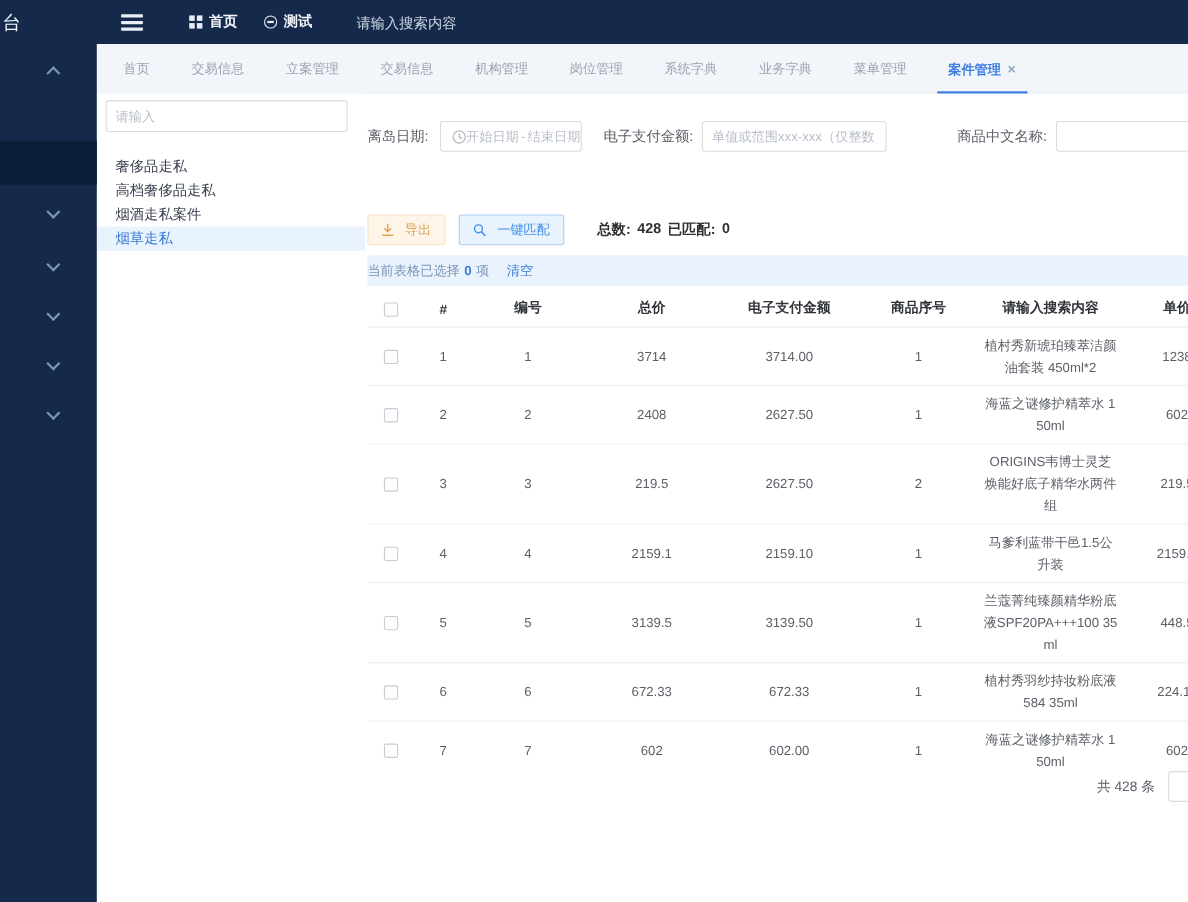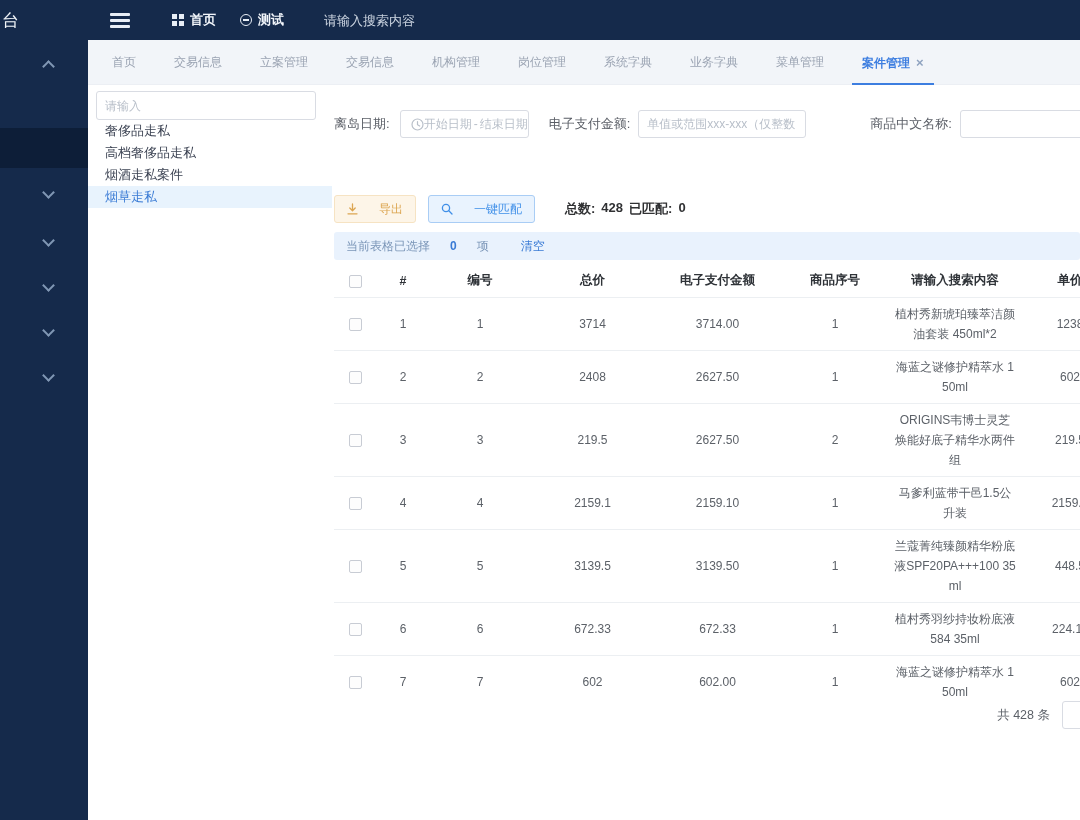--- a/index.html
+++ b/index.html
@@ -37,46 +37,46 @@
   .tab .tab-close { display:none; margin-left:6px; color:#8fa3c0; font-size:13px; }
   .tab.active { color:#3d7ee0; font-weight:700; border-bottom:2px solid #3d7ee0; }
   .tab.active .tab-close { display:inline; }
 
   .body-row { display:flex; height:calc(100% - 45px); }
 
   
   .left-panel { width:244px; background:#fff; flex:none; }
   .lp-search { display:block; width:220px; height:29px; margin:6px 0 0 8px; border:1px solid #d9dce3; border-radius:3px; font-size:12px; padding:0 8px; outline:none; color:#444; }
   .lp-search::placeholder { color:#b8bfc9; }
-  .side-list { margin-top:0; }
+  .side-list { margin-top:20px; }
   .side-item { height:22px; line-height:22px; padding-left:17px; font-size:13px; color:#3c4353; cursor:pointer; white-space:nowrap; }
   .side-item.active { color:#3a7bd5; background:#e8f3fd; }
 
   
   .main-panel { flex:1; position:relative; overflow:hidden; padding-left:2px; }
 
   .filter-row { display:flex; align-items:center; margin-top:25px; height:28px; font-size:13px; color:#5a5e66; white-space:nowrap; }
   .f-label { margin-right:10px; }
   .date-box { width:240px; height:28px; border:1px solid #d9dce3; border-radius:3px; display:flex; align-items:center; background:#fff; }
   .date-box .clock { margin-left:10px; flex:none; display:inline-flex; }
   .date-ph { flex:1; text-align:center; color:#b8bfc9; font-size:12px; }
   .date-sep { color:#b8bfc9; font-size:12px; padding:0 2px; }
   .amount-label { margin-left:20px; margin-right:8px; }
   .amount-input { width:168px; height:28px; border:1px solid #d9dce3; border-radius:3px; font-size:12px; padding:0 8px; outline:none; color:#444; }
   .amount-input::placeholder { color:#b8bfc9; }
   .name-label { margin-left:64px; margin-right:8px; }
   .name-input { width:160px; height:28px; border:1px solid #d9dce3; border-radius:3px; font-size:12px; padding:0 8px; outline:none; color:#444; }
 
   .toolbar-row { display:flex; align-items:center; margin-top:57px; height:28px; }
-  .btn { display:inline-flex; align-items:center; gap:21px; height:28px; padding:0 12px; border-radius:3px; font-size:12px; cursor:pointer; }
+  .btn { display:inline-flex; align-items:center; gap:10px; height:28px; padding:0 12px; border-radius:3px; font-size:12px; cursor:pointer; }
   .btn-export { background:#fdf5e8; border:1px solid #f6e3c3; color:#dca550; }
   .btn-match { background:#e9f3fe; border:1px solid #a9cdf5; color:#3f8fe8; margin-left:12px; }
   .counts { margin-left:30px; font-size:13px; color:#303133; font-weight:600; display:flex; gap:6px; }
 
-  .selection-bar { margin-top:9px; height:28px; background:#e9f2fd; border-radius:3px; display:flex; align-items:center; padding-left:12px; font-size:12px; color:#7b96b8; margin-right:0;gap:16px; }
+  .selection-bar { margin-top:9px; height:28px; background:#e9f2fd; border-radius:3px; display:flex; align-items:center; font-size:12px; color:#7b96b8; margin-right:0; }
   .sel-count { color:#3a7bd5; font-weight:700; margin:0 4px; }
   .sel-clear { color:#3a7bd5; margin-left:16px; cursor:pointer; }
 
   
   .table-wrap { margin-top:4px; height:437px; overflow:hidden; }
   .grid { display:grid; grid-template-columns:42px 54px 100px 125px 125px 110px 130px 100px; align-items:center; }
   .t-header { height:34px; border-bottom:1px solid #eceff2; }
   .t-header .cell { font-size:12.5px; font-weight:700; color:#2f3338; text-align:center; }
   .t-row { border-bottom:1px solid #eceff2; min-height:50px; }
   .t-row .cell { font-size:12px; color:#5c6168; text-align:center; padding:6px 2px; }

